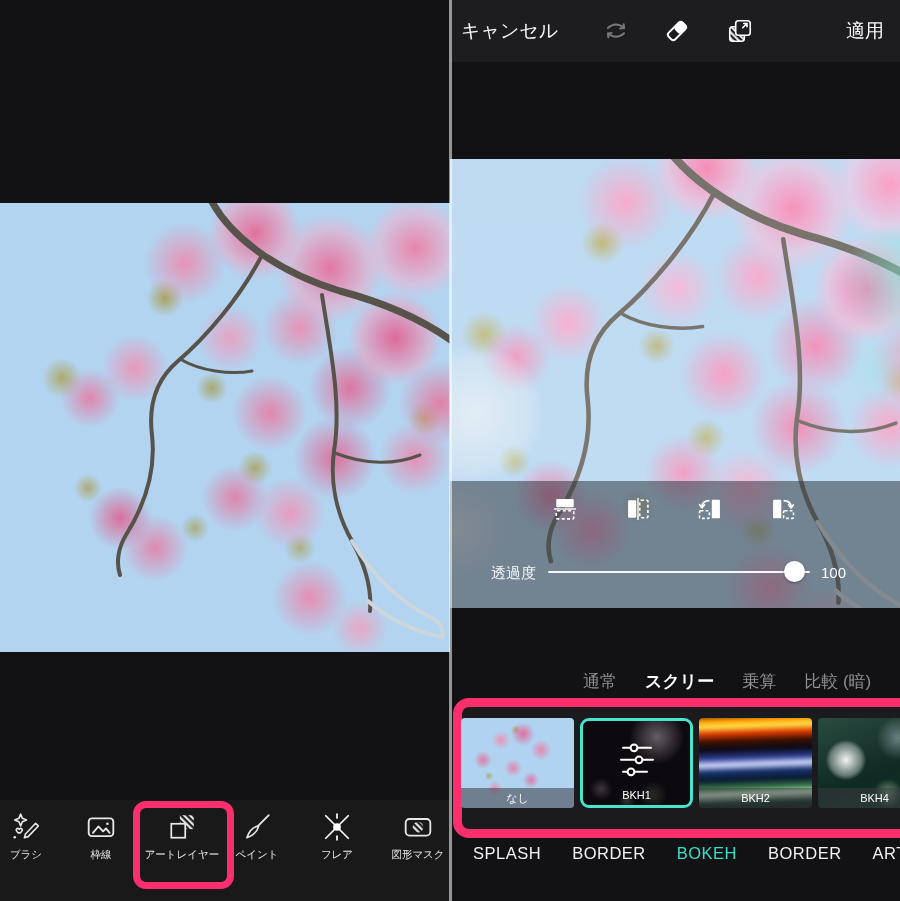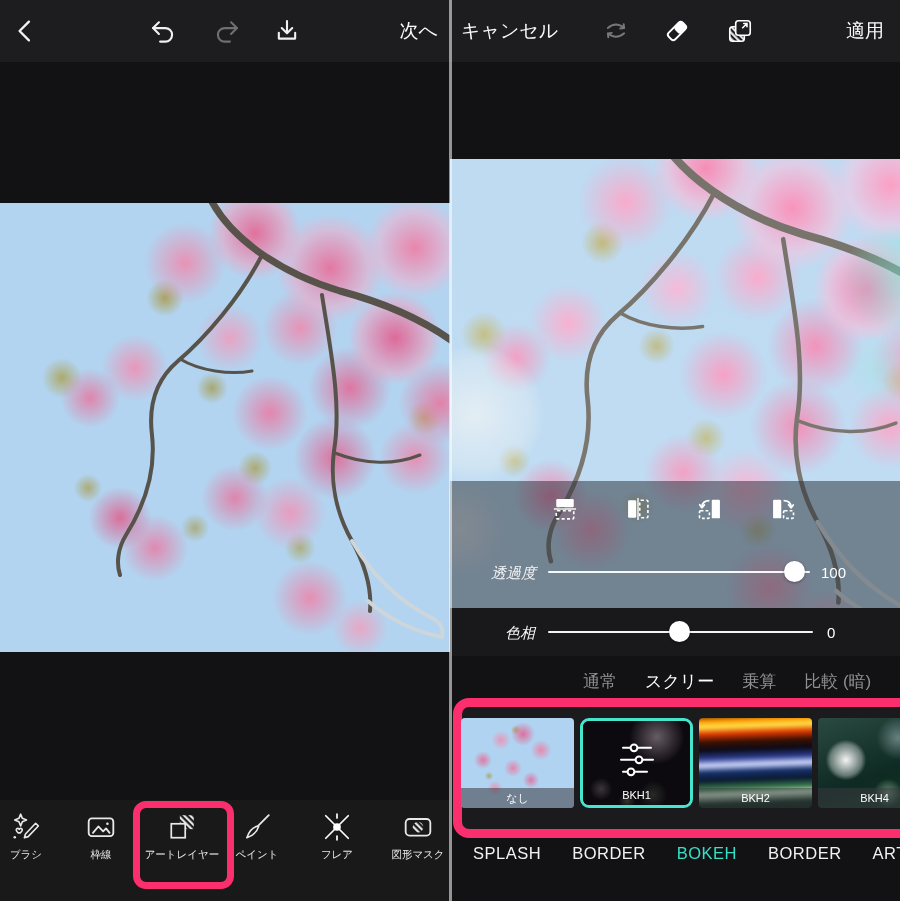--- a/index.html
+++ b/index.html
@@ -63,30 +63,30 @@
       radial-gradient(circle 50px at 430px 210px, rgba(140,235,215,.3), transparent 75%),
       linear-gradient(rgba(255,255,255,.16), rgba(255,255,255,.2));
   }
 
   
   .layer-overlay { position:absolute; left:0; top:481px; width:450px; height:127px; background:rgba(36,41,49,.5); z-index:6; }
   .tf-btn { position:absolute; top:14px; width:28px; height:28px; }
   .tf-btn svg { width:100%; height:100%; }
 
   .slider-row { position:absolute; left:0; width:450px; z-index:7; }
-  .slider-label { position:absolute; color:#f5f5f7; font-size:15px;font-style:italic; }
+  .slider-label { position:absolute; color:#f5f5f7; font-size:15px; }
   .slider-track { position:absolute; height:2px; background:rgba(255,255,255,.95); border-radius:1px; }
   .slider-handle { position:absolute; width:21px; height:21px; background:#fff; border-radius:50%; box-shadow:0 1px 3px rgba(0,0,0,.35); }
   .slider-value { position:absolute; color:#fff; font-size:15px; }
 
   .hue-row { position:absolute; left:0; top:608px; width:450px; height:48px; background:#19191b; z-index:6; }
 
   .blend-row { position:absolute; left:133px; top:666px; width:480px; height:30px; display:flex; gap:28px; align-items:center; z-index:6; white-space:nowrap; }
   .blend-item { font-size:17px; color:#8e8e93; }
-  .blend-item.active { color:#ffffff; font-weight:normal; }
+  .blend-item.active { color:#ffffff; font-weight:bold; }
 
   .hl-rect { position:absolute; border:7px solid #FB2E6E; border-radius:13px; z-index:4; }
   .hl-left { left:133px; top:801px; width:101px; height:88px; z-index:9; }
   .hl-right { left:3px; top:698px; width:462px; height:140px; border-width:9px; border-radius:16px; background:#1b1b1d; }
 
   .filters-row { position:absolute; left:11px; top:718px; height:90px; display:flex; gap:6px; z-index:8; }
   .th { position:relative; width:113px; height:90px; border-radius:4px; overflow:hidden; flex:0 0 auto; }
   .th.selected { border:3px solid #46E5CD; border-radius:9px; }
   .th-img { position:absolute; inset:0; }
   .th-label { position:absolute; left:0; right:0; bottom:0; height:20px; line-height:20px; text-align:center; color:#fff; font-size:11px; background:rgba(58,58,64,.55); z-index:2; }
@@ -150,46 +150,20 @@
   <defs>
     <pattern id="hatch" patternUnits="userSpaceOnUse" width="4" height="4" patternTransform="rotate(-45)">
       <rect width="2" height="4" fill="#e8e8e8"></rect>
     </pattern>
   </defs>
 </svg>
 
 <div class="screen">
 
   <section class="panel panel-left">
-    <header class="topbar">
-      <span class="icon-btn" style="left:12px">
-        <svg viewBox="0 0 24 24" fill="none" stroke="#f2f2f2" stroke-width="2" stroke-linecap="round" stroke-linejoin="round">
-            <path d="M14.5 4 L6.5 12 L14.5 20"></path>
-          </svg>
-      </span>
-      <span class="icon-btn" style="left:149px">
-        <svg viewBox="0 0 24 24" fill="none" stroke="#f0f0f0" stroke-width="1.8" stroke-linecap="round" stroke-linejoin="round">
-            <path d="M8.5 4.5 L3.5 9.5 L8.5 14.5"></path>
-            <path d="M3.5 9.5 H14 a5.8 5.8 0 0 1 0 11.6 H9.5"></path>
-          </svg>
-      </span>
-      <span class="icon-btn" style="left:213px">
-        <svg viewBox="0 0 24 24" fill="none" stroke="#6f6f6f" stroke-width="1.8" stroke-linecap="round" stroke-linejoin="round">
-            <path d="M15.5 4.5 L20.5 9.5 L15.5 14.5"></path>
-            <path d="M20.5 9.5 H10 a5.8 5.8 0 0 0 0 11.6 H14.5"></path>
-          </svg>
-      </span>
-      <span class="icon-btn" style="left:273px">
-        <svg viewBox="0 0 24 24" fill="none" stroke="#f0f0f0" stroke-width="1.8" stroke-linecap="round" stroke-linejoin="round">
-            <path d="M12 3.5 V13.5 M7.5 9.5 L12 14 L16.5 9.5"></path>
-            <path d="M5 13.5 V18.5 H19 V13.5"></path>
-          </svg>
-      </span>
-      <span class="tb-text" style="right:12px">次へ</span>
-    </header>
 
     <div class="photo photo-left">
       <div class="scene">
         <div class="blobs"></div>
         <svg class="branches" viewBox="0 0 450 450" fill="none" stroke="#57524a" stroke-linecap="round">
           <path d="M210 -5 C230 35 280 70 340 88 C385 100 425 118 455 140" stroke-width="7"></path>
           <path d="M262 52 C240 95 205 135 178 158 C158 175 148 200 152 232 C156 268 146 300 126 332 C118 345 116 360 120 372" stroke-width="4"></path>
           <path d="M322 92 C330 145 342 200 334 248 C330 278 336 310 352 338 C364 360 372 385 370 408" stroke-width="4"></path>
           <path d="M180 156 C200 168 230 172 252 168" stroke-width="3"></path>
           <path d="M335 250 C365 262 395 262 420 252" stroke-width="3"></path>
@@ -324,26 +298,20 @@
       </span>
 
       <div class="slider-row" style="top:57px;height:70px">
         <span class="slider-label" style="left:41px;top:26px">透過度</span>
         <div class="slider-track" style="left:98px;top:33px;width:262px"></div>
         <div class="slider-handle" style="left:334px;top:23px"></div>
         <span class="slider-value" style="left:371px;top:26px">100</span>
       </div>
     </div>
 
-    <div class="hue-row">
-      <span class="slider-label" style="left:55px;top:16px;position:absolute">色相</span>
-      <div class="slider-track" style="left:98px;top:23px;width:265px"></div>
-      <div class="slider-handle" style="left:219px;top:13px"></div>
-      <span class="slider-value" style="left:377px;top:16px;position:absolute">0</span>
-    </div>
 
     <div class="blend-row">
       <span class="blend-item">通常</span>
       <span class="blend-item active">スクリー</span>
       <span class="blend-item">乗算</span>
       <span class="blend-item">比較 (暗)</span>
       <span class="blend-item">比較 (明)</span>
     </div>
 
     <div class="hl-rect hl-right"></div>

